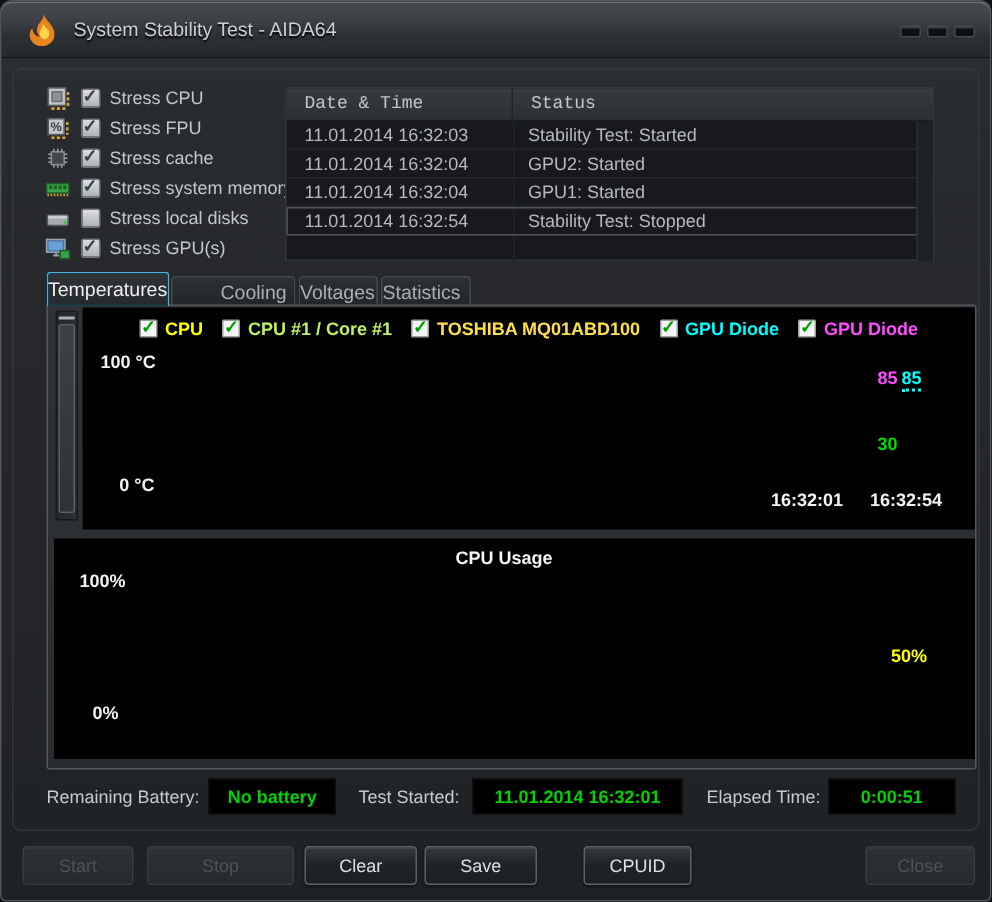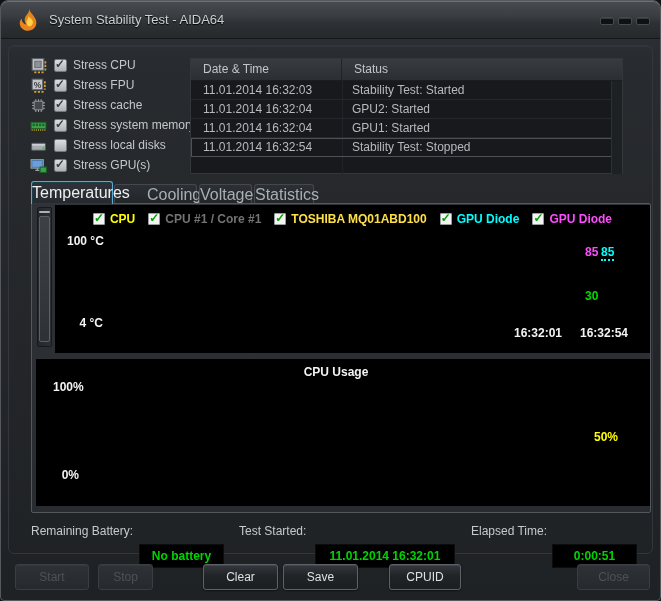--- a/index.html
+++ b/index.html
@@ -27,33 +27,33 @@
   .cb{position:absolute;left:24px;top:3px;width:13px;height:13px;border:1px solid #74787c;
     border-radius:2px;background:linear-gradient(180deg,#dcdee0,#aeb2b5);}
   .cb .tick{display:none;position:absolute;left:0;top:-3px;font-size:12px;font-weight:bold;color:#3a3e42;}
   .cb.checked .tick{display:block;}
   .slabel{position:absolute;left:43px;top:0;line-height:19px;font-size:12px;color:#c3c7ca;white-space:nowrap;}
   
   .log{position:absolute;left:189px;top:19px;width:433px;height:116px;background:#17191c;
     border:1px solid #33373b;}
   .loghead{position:absolute;left:0;top:0;width:100%;height:22px;
     background:linear-gradient(180deg,#383c40,#2b2f33);border-bottom:1px solid #1b1e21;}
-  .th{position:absolute;top:0;line-height:21px;font-size:12px;color:#c2c6c9;padding-left:12px;}
+  .th{position:absolute;top:0;line-height:21px;font-size:12px;color:#c2c6c9;padding-left:12px;font-family:Liberation Mono, monospace;}
   .th1{left:0;width:151px;border-right:1px solid #222528;}
   .th2{left:151px;width:260px;}
   .logrow{position:absolute;left:0;width:421px;height:19px;border-bottom:1px solid #24272b;}
   .logrow.focused{outline:1px solid #4e5256;outline-offset:-1px;}
   .td{position:absolute;top:0;line-height:18px;font-size:12px;color:#b6babd;white-space:nowrap;}
   .td1{left:12px;}
   .td2{left:161px;}
   .colsep{position:absolute;left:151px;top:22px;width:1px;height:93px;background:#202327;}
   .logscroll{position:absolute;right:0;top:22px;width:11px;height:93px;background:#1e2124;
     border-left:1px solid #2c2f33;}
   
-  .tab{position:absolute;font-size:16px;text-align:left;border-radius:3px 3px 0 0;}
+  .tab{position:absolute;font-size:13px;text-align:left;border-radius:3px 3px 0 0;}
   .tab.inactive{top:145px;height:20px;line-height:19px;color:#a9afb3;
     background:linear-gradient(180deg,#2c2f33,#232629);border:1px solid #45484c;border-bottom:none;}
   .tab.active{top:142px;height:23px;line-height:21px;color:#edeff1;z-index:3;
     background:linear-gradient(180deg,#2f3337,#26292d);border:1px solid #58aad6;border-bottom:none;
     box-shadow:inset 0 0 0 1px #17404f;}
   .tabpanel{position:absolute;left:30px;top:164px;width:620px;height:310px;
     border:1px solid #54585c;border-radius:0 2px 2px 2px;
     background:linear-gradient(180deg,#2f3337,#282b2f);z-index:1;}
   
   .blackbox{position:absolute;background:#000;z-index:2;}
@@ -80,21 +80,21 @@
     font-weight:600;color:#f2f3f4;z-index:4;}
   
   .vtrack{position:absolute;left:36px;top:168px;width:15px;height:140px;z-index:2;
     background:linear-gradient(90deg,#24272b,#2d3135);border:1px solid #17191b;border-radius:2px;}
   .vtopline{position:absolute;left:38px;top:172px;width:11px;height:2px;background:#aeb2b6;z-index:3;border-radius:1px;}
   .vthumb{position:absolute;left:38px;top:177px;width:11px;height:126px;z-index:3;
     background:linear-gradient(180deg,#3d4146,#2e3236);border:1px solid #5c6064;border-radius:2px;}
   
   .stlabel{position:absolute;top:485px;font-size:12px;color:#c6cacd;white-space:nowrap;}
   .stbox{position:absolute;top:480px;height:24px;background:#000;border:1px solid #0b0d0f;
-    text-align:center;line-height:22px;font-size:12px;font-weight:600;white-space:nowrap;margin-top:25px;}
+    text-align:center;line-height:22px;font-size:12px;font-weight:600;white-space:nowrap;}
   
   .btn{position:absolute;top:525px;height:26px;border-radius:3px;font-size:12px;text-align:center;
     line-height:24px;color:#dde0e2;background:linear-gradient(180deg,#34383c,#212427 45%,#1c1f22);
     border:1px solid #5e6266;box-shadow:inset 0 1px 0 rgba(255,255,255,.08),0 1px 2px rgba(0,0,0,.5);}
   .btn.disabled{color:#4e5256;background:linear-gradient(180deg,#2e3236,#26292d);
     border:1px solid #3a3e42;box-shadow:inset 0 1px 0 rgba(255,255,255,.04);}
 </style>
 </head>
 <body>
 
@@ -234,21 +234,21 @@
         <span class="litem">
           <span class="lcb">
               <span class="ltick">✓</span>
             </span>
           <span class="llabel" style="color: rgb(255, 255, 0);">CPU</span>
         </span>
         <span class="litem">
           <span class="lcb">
               <span class="ltick">✓</span>
             </span>
-          <span class="llabel" style="color: #737373;">CPU #1 / Core #1</span>
+          <span class="llabel" style="color: #bef264;">CPU #1 / Core #1</span>
         </span>
         <span class="litem">
           <span class="lcb">
               <span class="ltick">✓</span>
             </span>
           <span class="llabel" style="color: #fde047;">TOSHIBA MQ01ABD100</span>
         </span>
         <span class="litem">
           <span class="lcb">
               <span class="ltick">✓</span>
@@ -261,21 +261,21 @@
             </span>
           <span class="llabel" style="color: rgb(255, 76, 255);">GPU Diode</span>
         </span>
       </div>
     </div>
     <div class="vtrack"></div>
     <div class="vtopline"></div>
     <div class="vthumb"></div>
 
     <div class="axlabel" style="left:54px;top:195px;width:48px;text-align:right;">100 °C</div>
-    <div class="axlabel" style="left:54px;top:277px;width:48px;text-align:right;">4 °C</div>
+    <div class="axlabel" style="left:54px;top:277px;width:48px;text-align:right;">0 °C</div>
     <div class="grid tgrid">
         <svg viewBox="0 0 100 100" preserveAspectRatio="none">
           <line x1="93.4" x2="93.4" y1="0" y2="100" stroke="#ffffff" stroke-width="1.1" vector-effect="non-scaling-stroke" stroke-dasharray="4 3"></line>
           <line x1="98.1" x2="98.1" y1="0" y2="100" stroke="#ffffff" stroke-width="1.1" vector-effect="non-scaling-stroke"></line>
           <polyline points="97.3,15 100,15" fill="none" stroke="#ffff00" stroke-width="1.5" vector-effect="non-scaling-stroke"></polyline>
           <polyline points="93.4,73 93.9,59 94.3,44.99999999999999 94.7,34 95.1,26 95.6,21 96.1,19 96.7,18 97.4,17 98.2,16.5" fill="none" stroke="#e8e8ee" stroke-width="1.5" stroke-dasharray="2 2.5" vector-effect="non-scaling-stroke"></polyline>
           <polyline points="93.4,70 99.6,70" fill="none" stroke="#00dc00" stroke-width="1.5" vector-effect="non-scaling-stroke"></polyline>
           <polyline points="93.5,16 99.4,16" fill="none" stroke="#00ffff" stroke-width="1.5" vector-effect="non-scaling-stroke"></polyline>
           <polyline points="93.5,15 98.7,15" fill="none" stroke="#ff4cff" stroke-width="1.5" vector-effect="non-scaling-stroke"></polyline>
         </svg>
@@ -298,19 +298,19 @@
     <div class="vlabel" style="left: 593px; top: 391px; color: rgb(255, 255, 0);">50%</div>
 
     <div class="stlabel" style="left:30px;">Remaining Battery:</div>
     <div class="stbox" style="left: 138px; width: 85px; color: rgb(0, 212, 0);">No battery</div>
     <div class="stlabel" style="left:238px;">Test Started:</div>
     <div class="stbox" style="left: 314px; width: 140px; color: rgb(0, 212, 0);">11.01.2014 16:32:01</div>
     <div class="stlabel" style="left:470px;">Elapsed Time:</div>
     <div class="stbox" style="left: 551px; width: 85px; color: rgb(0, 212, 0);">0:00:51</div>
 
     <div class="btn disabled" style="left:14px;width:74px;">Start</div>
-    <div class="btn disabled" style="left:97px;width:55px;">Stop</div>
+    <div class="btn disabled" style="left:97px;width:98px;">Stop</div>
     <div class="btn" style="left:202px;width:75px;">Clear</div>
     <div class="btn" style="left:282px;width:75px;">Save</div>
     <div class="btn" style="left:388px;width:72px;">CPUID</div>
     <div class="btn disabled" style="left:576px;width:73px;">Close</div>
   </div>
 </div>
 
 </body></html>

